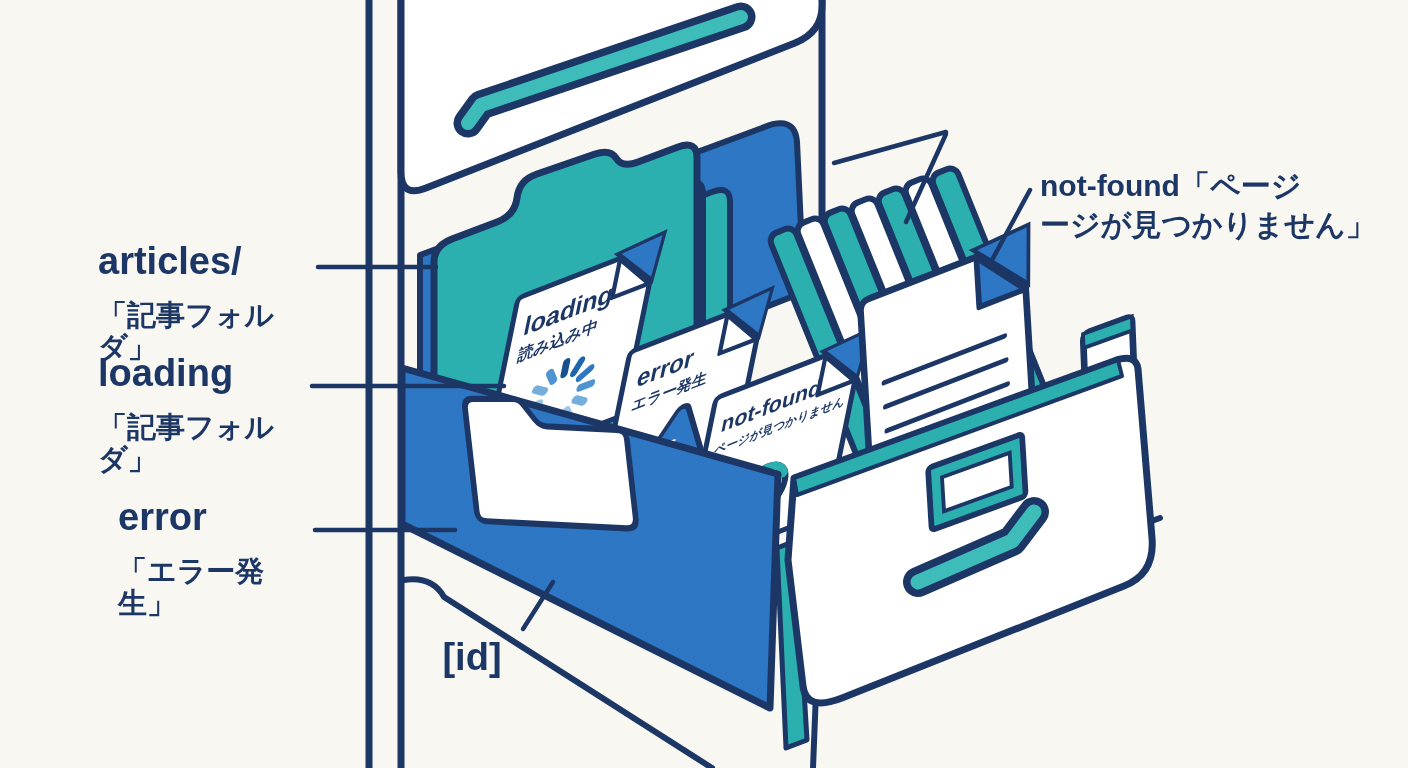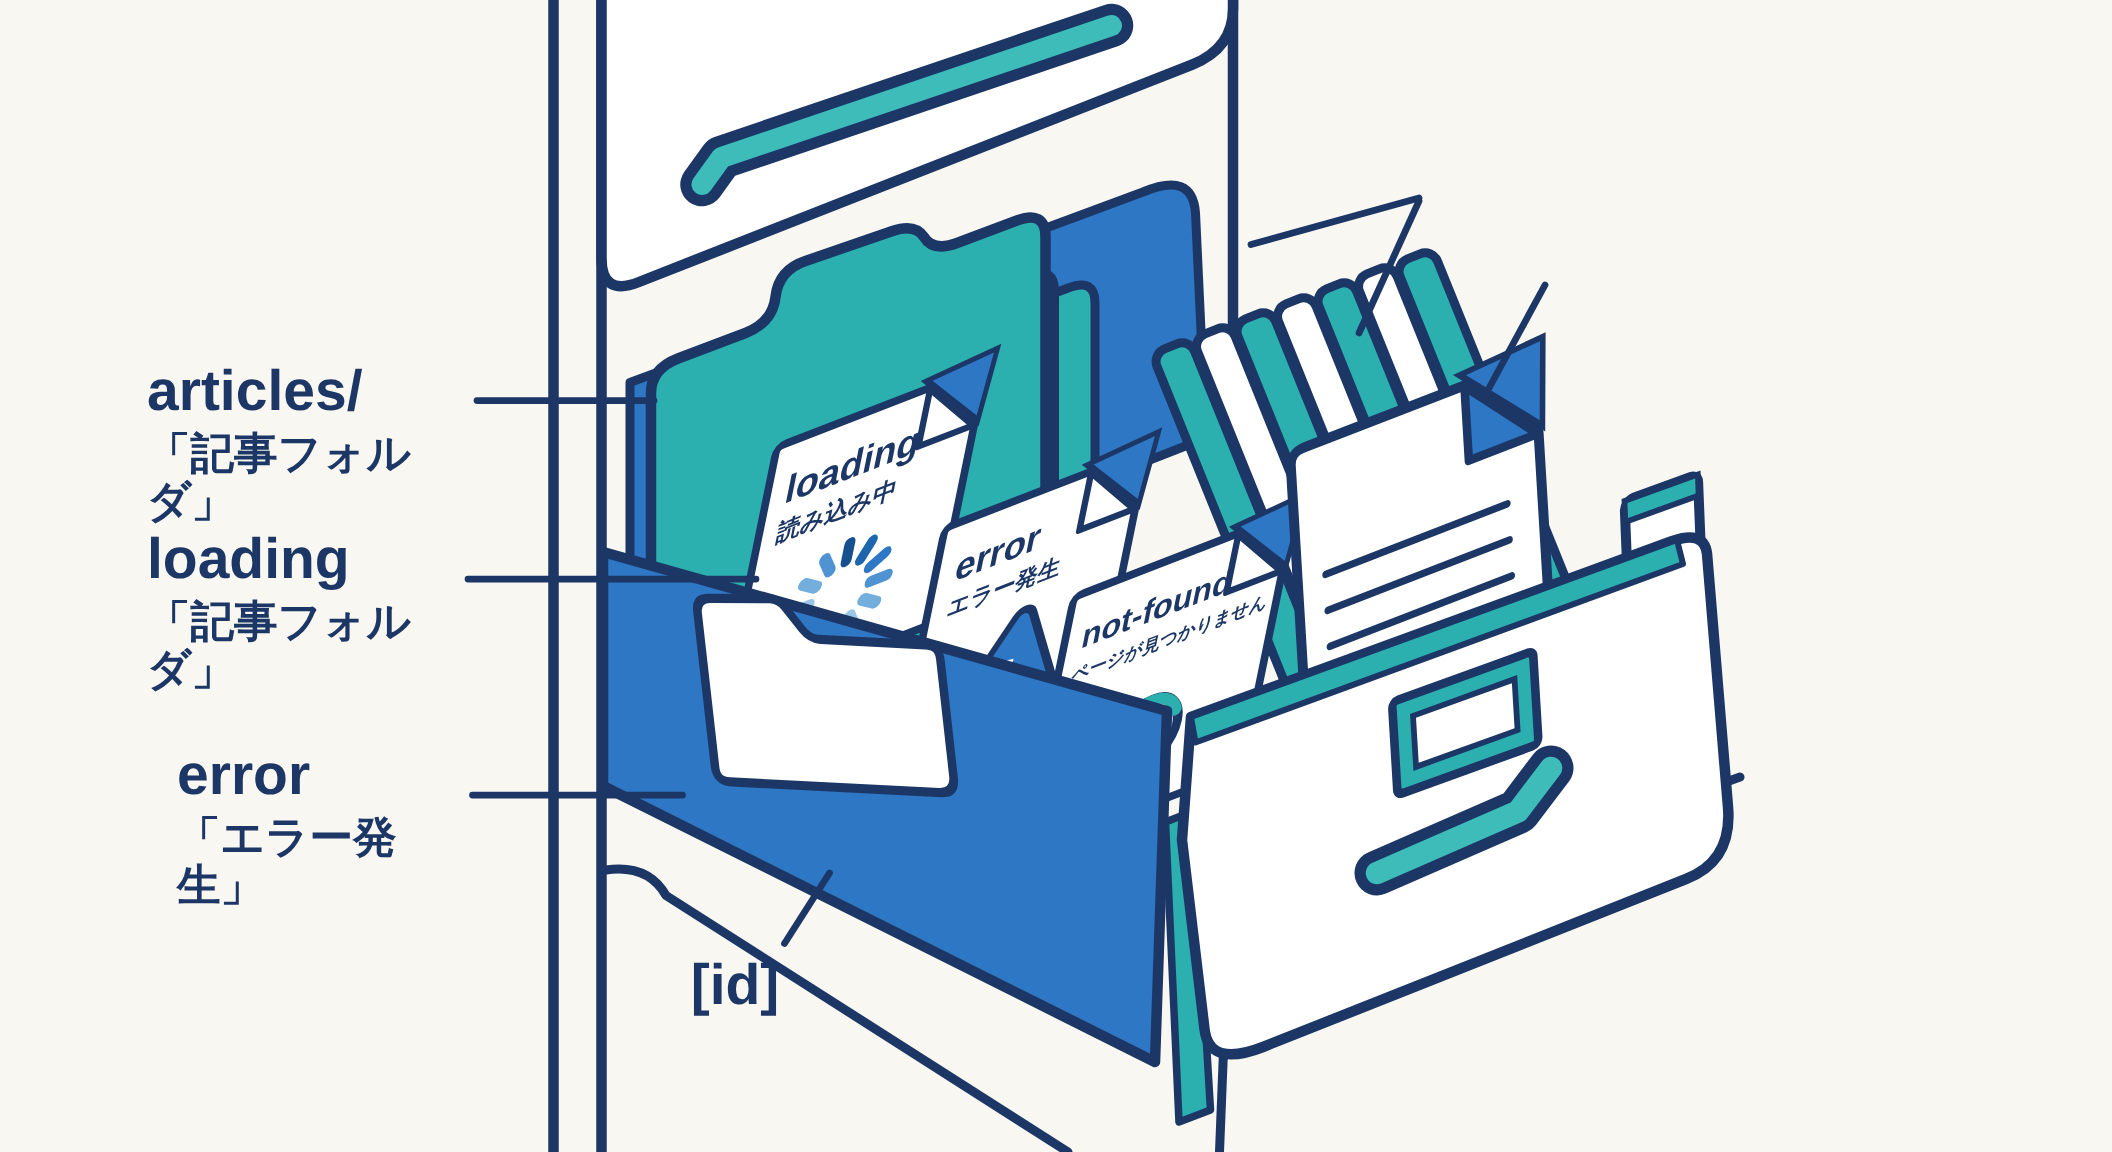--- a/index.html
+++ b/index.html
@@ -5,27 +5,27 @@
   html,body{margin:0;padding:0;background:#e8e8e8;}
   #stage{
     position:relative;width:1408px;height:768px;overflow:hidden;
     background:#f8f7f2;
     font-family:"Liberation Sans","DejaVu Sans",sans-serif;
     color:#1c3766;
   }
   #scene{position:absolute;left:0;top:0;}
   .ann{position:absolute;font-weight:700;color:#1c3766;line-height:1.12;}
   .ann .en{font-size:38px;display:block;}
-  .ann .ja{font-size:29px;display:block;margin-top:4px;}
+  .ann .ja{font-size:29px;display:block;margin-top:16px;}
   .right{text-align:left;}
   .center{text-align:center;}
   #lab-articles{left:98px;top:240px;width:220px;}
   #lab-loading{left:98px;top:352px;width:214px;}
   #lab-error{left:118px;top:496px;width:202px;}
-  #lab-id{left:388px;top:636px;width:204px;}
+  #lab-id{left:370px;top:636px;width:204px;}
   #lab-safety{left:955px;top:108px;font-size:35px;font-weight:700;}
   #lab-notfound{left:1040px;top:166px;width:368px;font-size:30px;font-weight:700;line-height:1.3;}
 </style>
 </head>
 <body>
 
 <div id="stage">
 
 <svg id="scene" width="1408" height="768" viewBox="0 0 1408 768">
 
@@ -191,14 +191,18 @@
 <div class="ann right" id="lab-error">
   <span class="en">error</span>
   <span class="ja">「エラー発生」</span>
 </div>
 
 <div class="ann center" id="lab-id">
   <span class="en">[id]</span>
 </div>
 
 
+<div class="ann" id="lab-notfound">
+  <span style="display:block">not-found「ページ</span>
+  <span style="display:block">ージが見つかりません」</span>
+</div>
 
 </div>
 
 </body></html>

